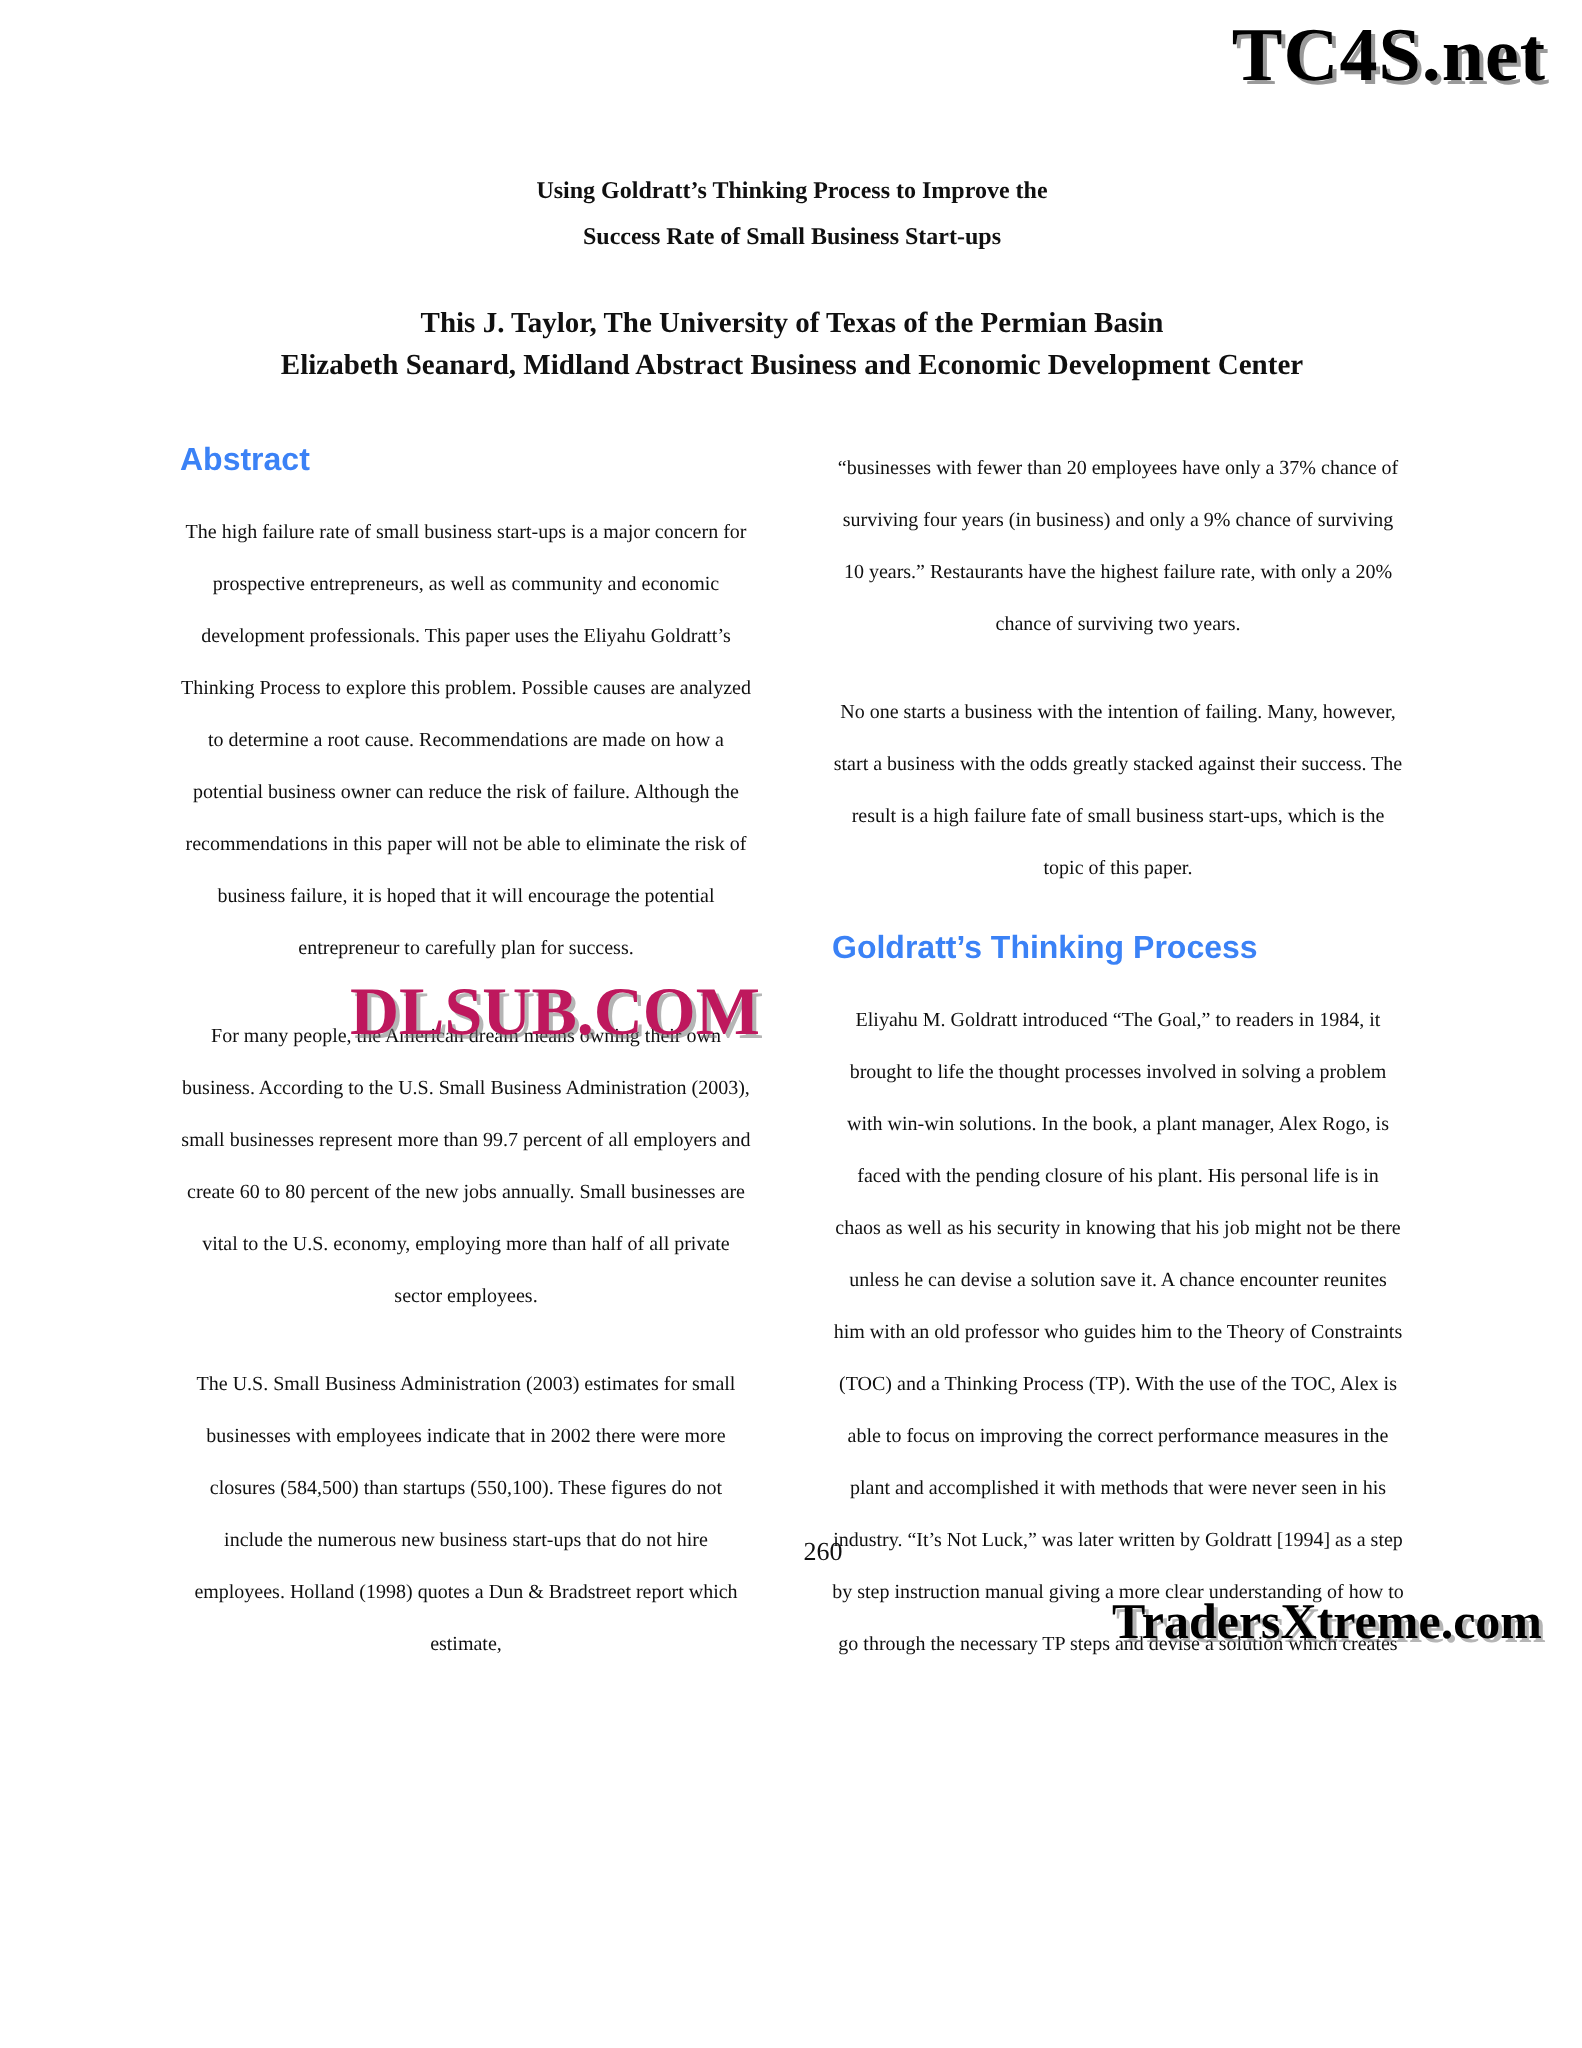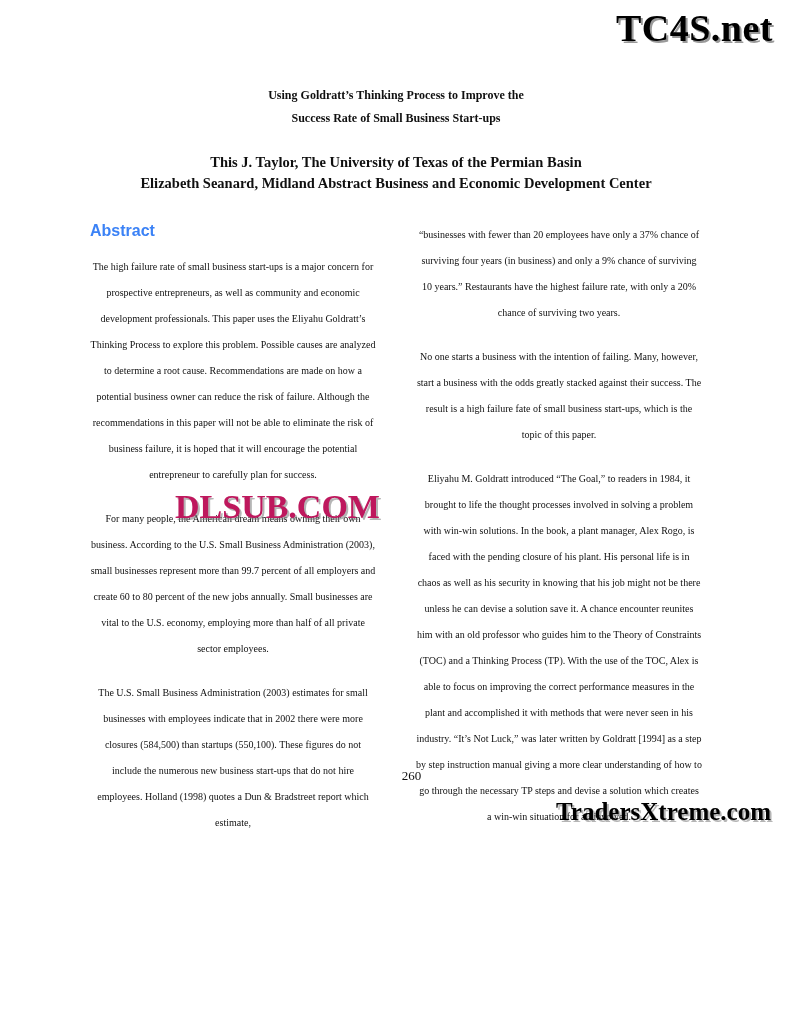--- a/index.html
+++ b/index.html
@@ -144,20 +144,21 @@
       <p class="para">The high failure rate of small business start-ups is a major concern for prospective entrepreneurs, as well as community and economic development professionals.  This paper uses the Eliyahu Goldratt’s Thinking Process to explore this problem.  Possible causes are analyzed to determine a root cause.  Recommendations are made on how a potential business owner can reduce the risk of failure.  Although the recommendations in this paper will not be able to eliminate the risk of business failure, it is hoped that it will encourage the potential entrepreneur to carefully plan for success.</p>
 
       <p class="para">For many people, the American dream means owning their own business.  According to the U.S. Small Business Administration (2003), small businesses represent more than 99.7 percent of all employers and create 60 to 80 percent of the new jobs annually.  Small businesses are vital to the U.S. economy, employing more than half of all private sector employees.</p>
       <p class="para">The U.S. Small Business Administration (2003) estimates for small businesses with employees indicate that in 2002 there were more closures (584,500) than startups (550,100).  These figures do not include the numerous new business start-ups that do not hire employees.  Holland (1998) quotes a Dun &amp; Bradstreet report which estimate,</p>
     </div>
 
     <div class="col">
       <p class="para">“businesses with fewer than 20 employees have only a 37% chance of surviving four years (in business) and only a 9% chance of surviving 10 years.”  Restaurants have the highest failure rate, with only a 20% chance of surviving two years.</p>
       <p class="para">No one starts a business with the intention of failing.  Many, however, start a business with the odds greatly stacked against their success.  The result is a high failure fate of small business start-ups, which is the topic of this paper.</p>
 
+      <h2 class="section">Goldratt’s Thinking Process</h2>
       <p class="para">Eliyahu M. Goldratt introduced “The Goal,” to readers in 1984, it brought to life the thought processes involved in solving a problem with win-win solutions.  In the book, a plant manager, Alex Rogo, is faced with the pending closure of his plant.  His personal life is in chaos as well as his security in knowing that his job might not be there unless he can devise a solution save it.  A chance encounter reunites him with an old professor who guides him to the Theory of Constraints (TOC) and a Thinking Process (TP).  With the use of the TOC, Alex is able to focus on improving the correct performance measures in the plant and accomplished it with methods that were never seen in his industry.   “It’s Not Luck,” was later written by Goldratt [1994] as a step by step instruction manual giving a more clear understanding of how to go through the necessary TP steps and devise a solution which creates a win-win situation for all involved.</p>
     </div>
 
   </div>
 
   <div class="wm-center">DLSUB.COM</div>
 
   <div class="page-number">260</div>
 
   <div class="wm-bottom">TradersXtreme.com</div>

